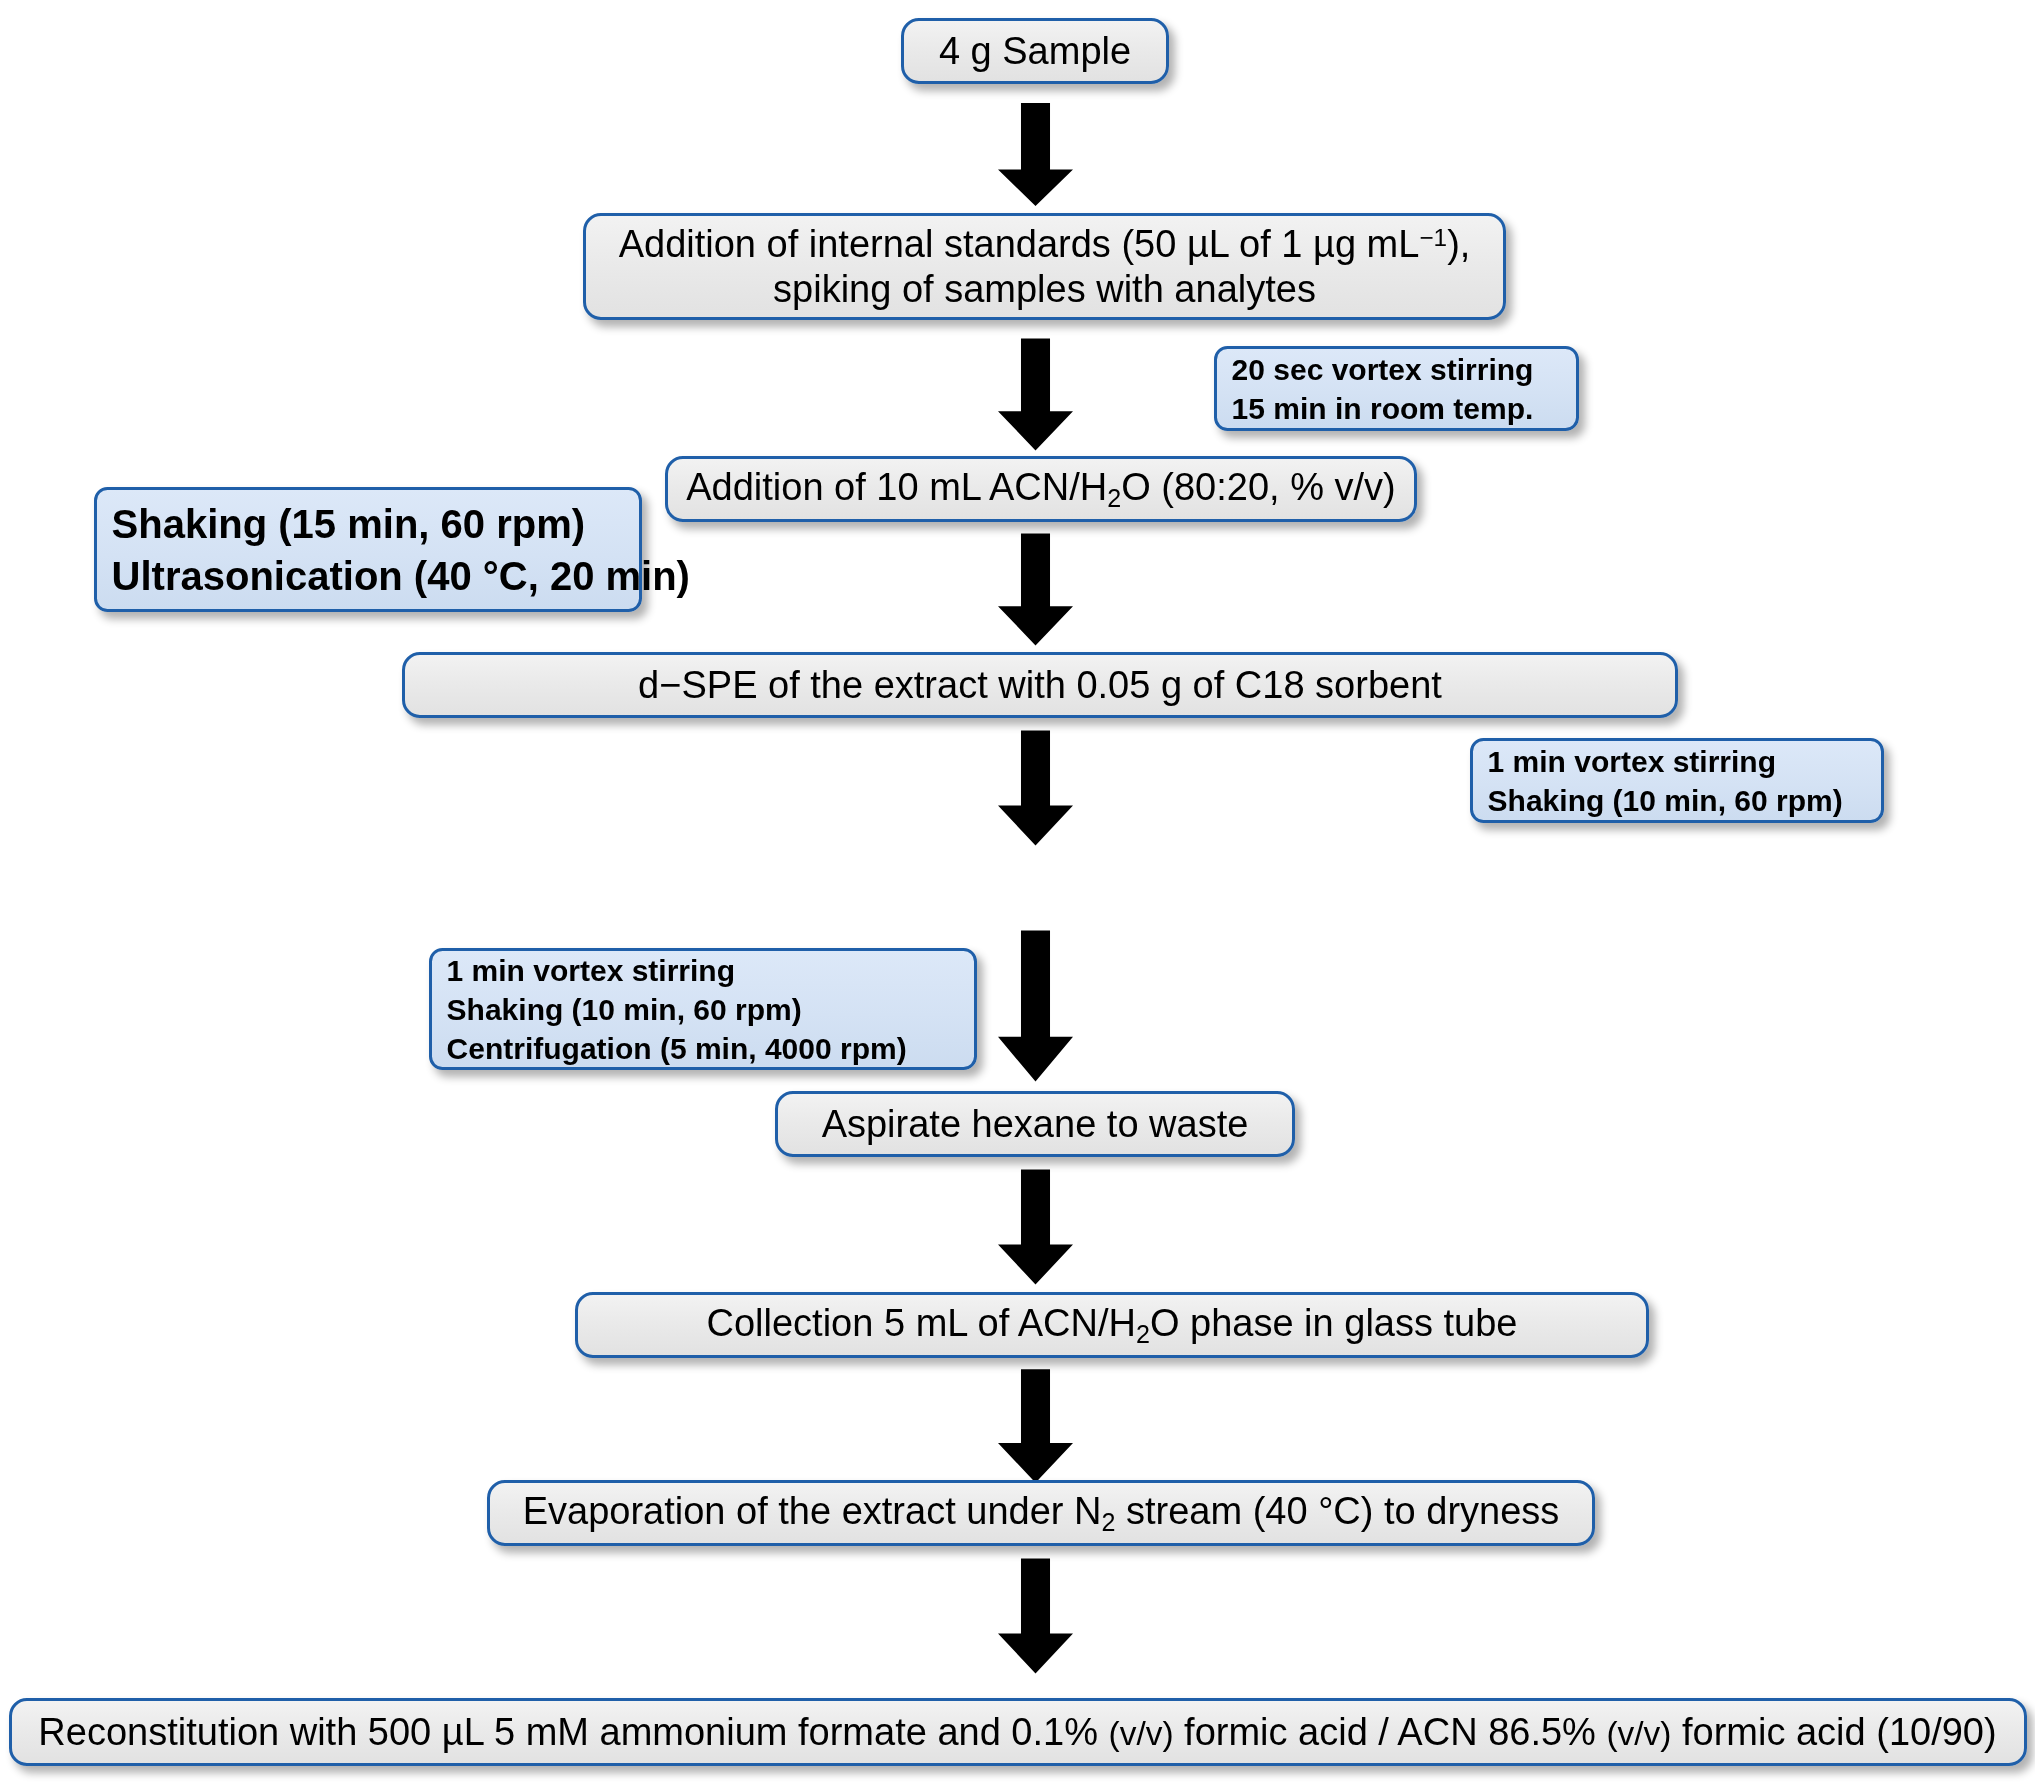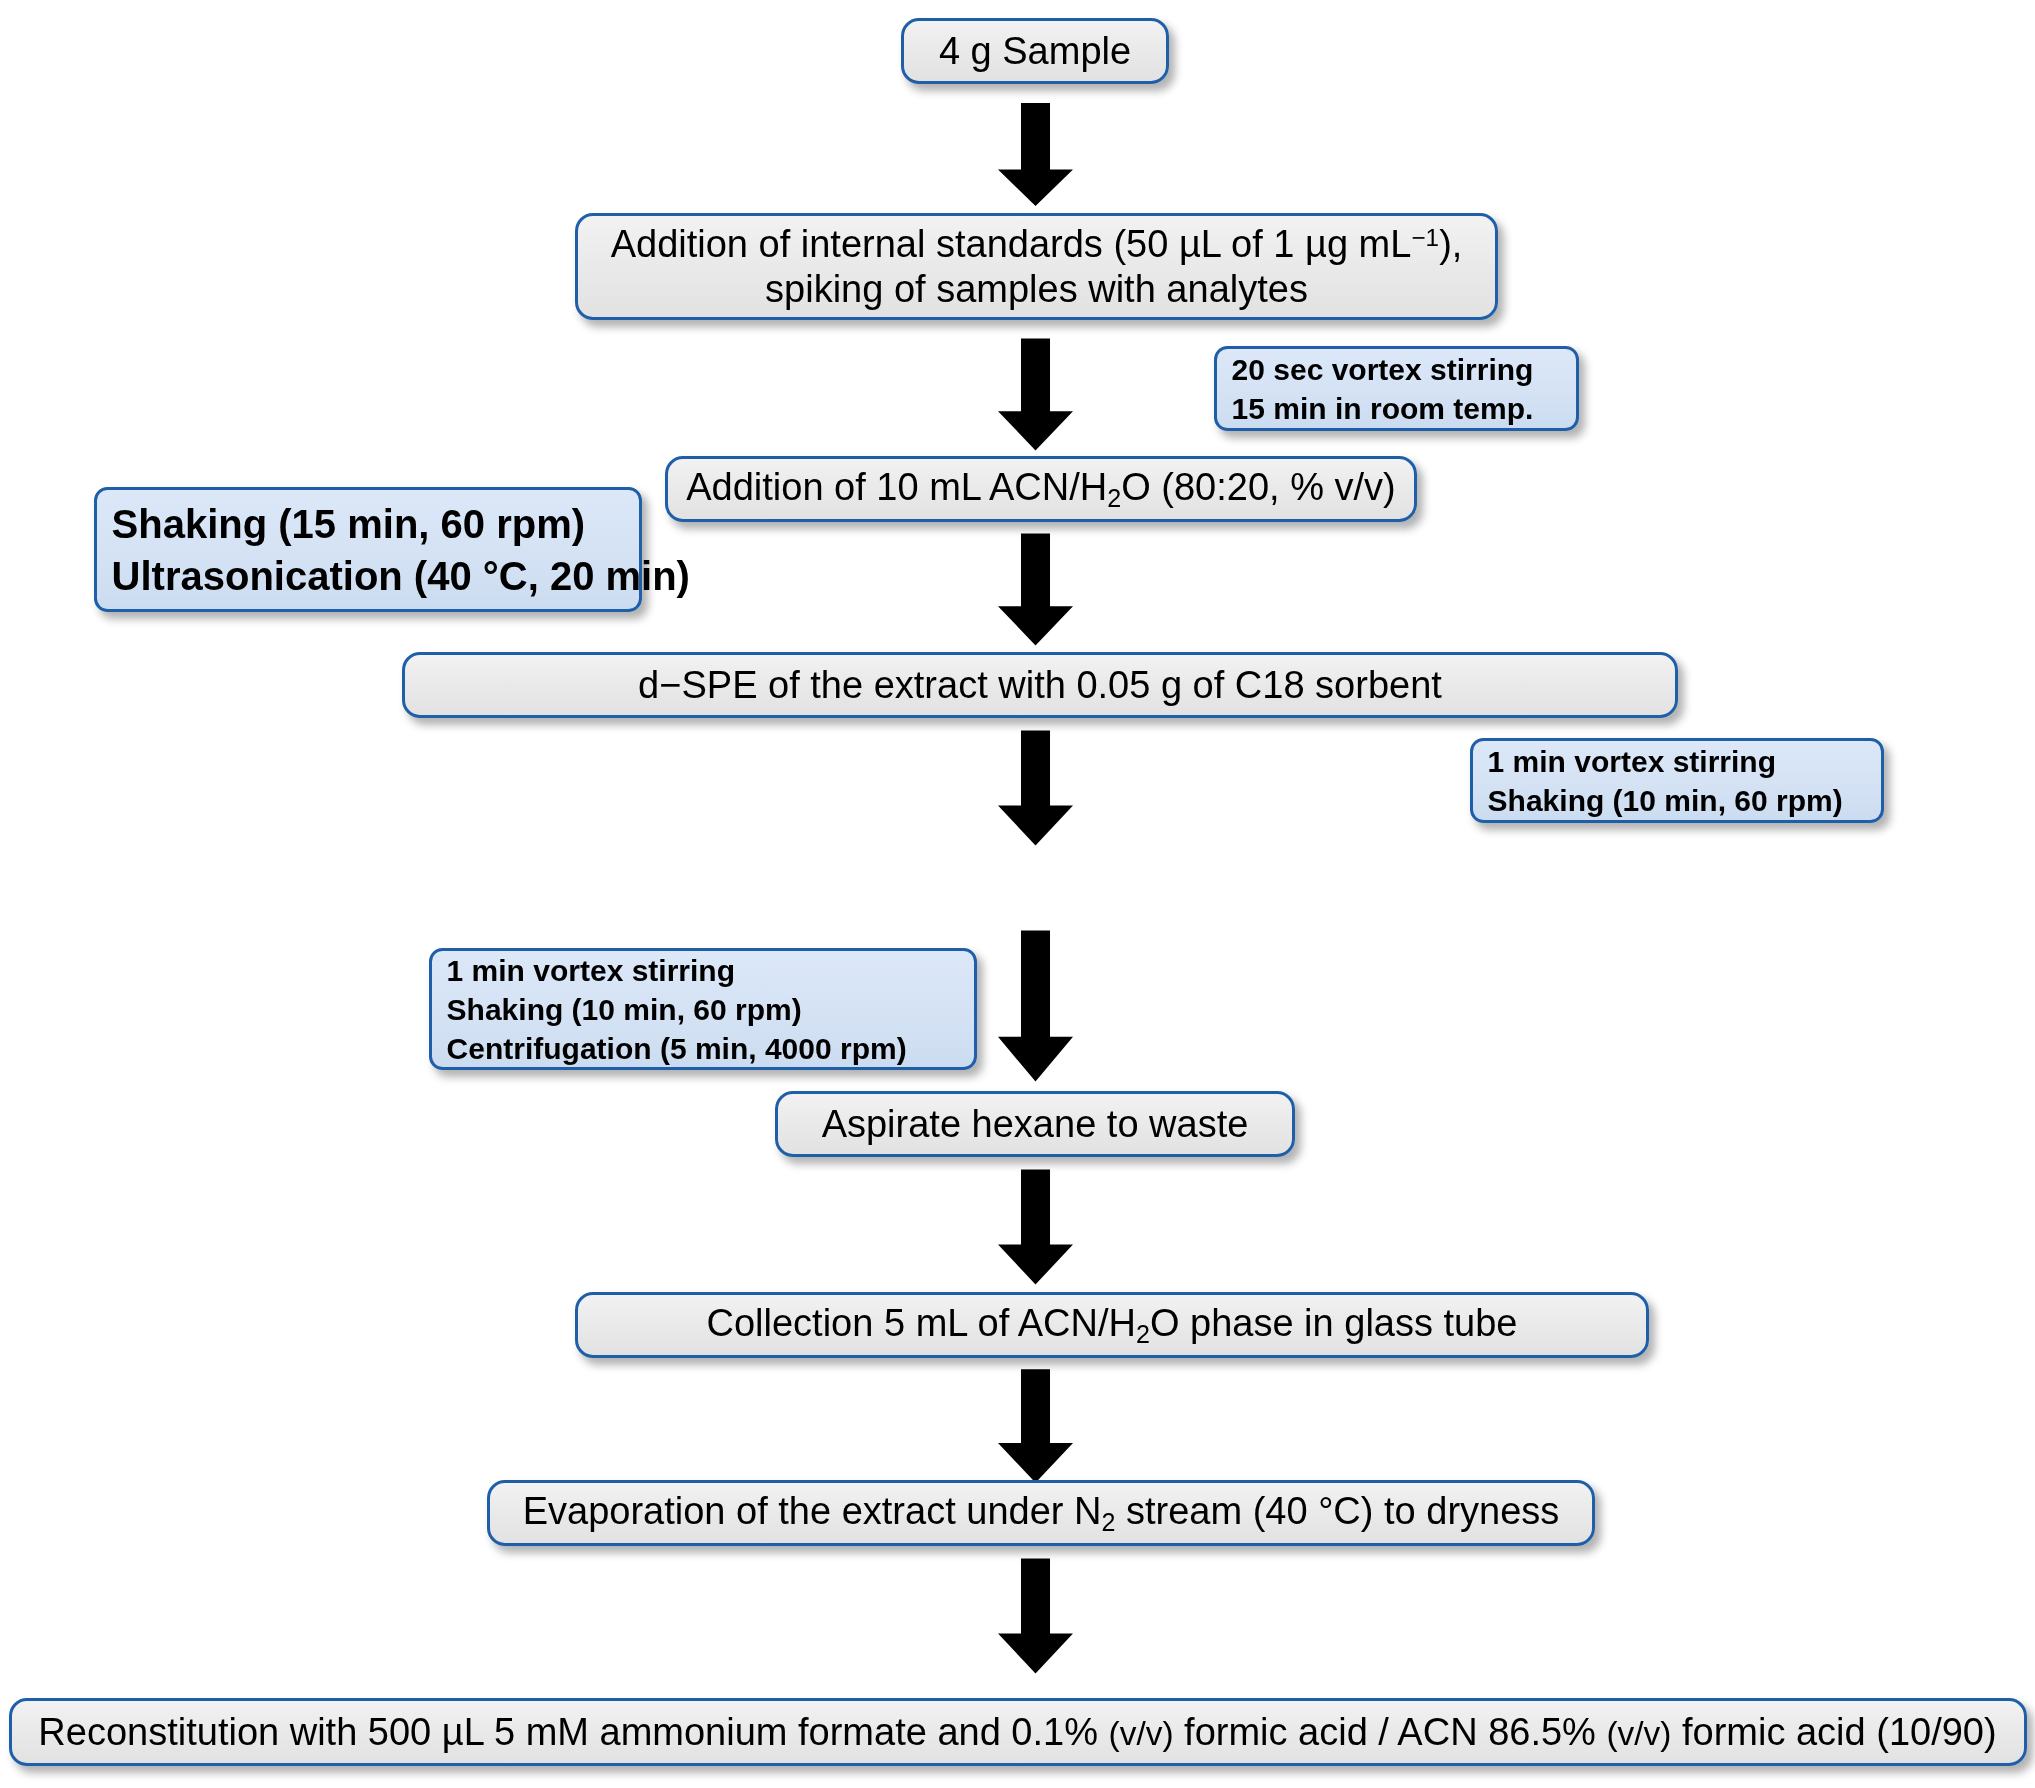--- a/index.html
+++ b/index.html
@@ -32,21 +32,21 @@
     border: 3px solid #1F5FA9;
     border-radius: 18px;
     background: linear-gradient(to bottom, #F2F2F2 0%, #EAEAEA 45%, #E2E2E2 100%);
     box-shadow: 5.5px 6.7px 8.5px rgba(0,0,0,0.30);
     color: #000000;
     font-size: 38px;
     line-height: 1.18;
     padding: 6px 16px;
     white-space: nowrap;
   }
-  .node.wrap { white-space: normal; }
+  .node.wrap { white-space: normal; margin-left: 8px; }
 
   
   .note {
     position: absolute;
     box-sizing: border-box;
     display: flex;
     flex-direction: column;
     justify-content: center;
     text-align: left;
     border: 3px solid #1F5FA9;

